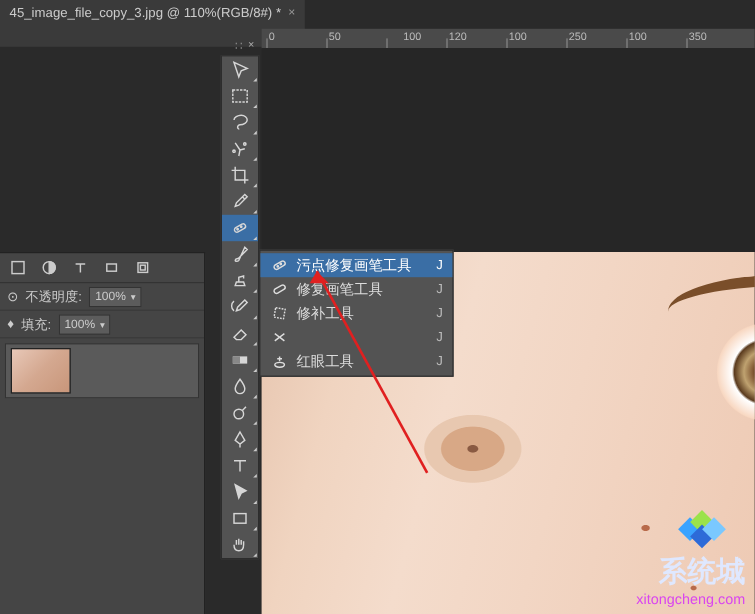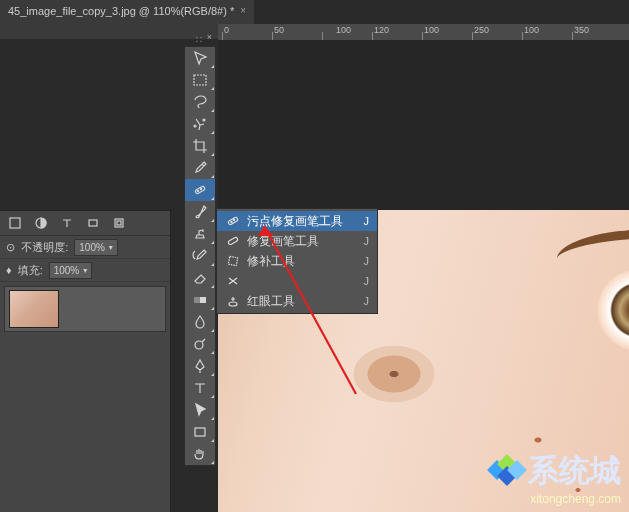--- a/index.html
+++ b/index.html
@@ -52,28 +52,28 @@
       linear-gradient(105deg,#e6c4ae 0%,#f0d4c0 18%,#f4dccc 38%,#f2d6c4 60%,#eecab4 100%);
   }
   .brow{position:absolute;border-top:9px solid #7a4e2a;border-radius:60% 60% 0 0/100% 100% 0 0;}
   .brow.b1{left:338px;top:20px;width:150px;height:20px;transform:rotate(-4deg);}
   
   .redarrow{position:absolute;z-index:30;}
   .redarrow line{stroke:#e02020;stroke-width:2.2;}
   .redarrow polygon{fill:#e02020;}
   
   .wm{position:absolute;right:8px;bottom:6px;display:flex;flex-direction:column;align-items:flex-end;color:#dfe8ff;z-index:40;}
-  .wm .row1{display:flex;align-items:center;gap:4px;font-size:31px;font-weight:700;}
+  .wm .row1{display:flex;align-items:center;gap:4px;font-size:24px;font-weight:700;flex-direction:column;}
   .wm .row1 .cubes{position:relative;width:34px;height:28px;}
   .cube{position:absolute;width:14px;height:14px;transform:rotate(45deg);}
   .c1{background:#3aa3ff;left:0;top:6px;}
   .c2{background:#9be24a;left:10px;top:0;}
   .c3{background:#2d6ad8;left:10px;top:12px;}
   .c4{background:#7ac8ff;left:20px;top:6px;}
-  .wm .row2{font-size:12px;color:#fef9c3;}
+  .wm .row2{font-size:12px;color:#d946ef;}
 </style>
 </head>
 <body>
 <div id="stage">
 
 <div class="tabbar">
   <div class="doctab">
     <span>45_image_file_copy_3.jpg @ 110%(RGB/8#) *</span>
     <span class="x">×</span>
   </div>

